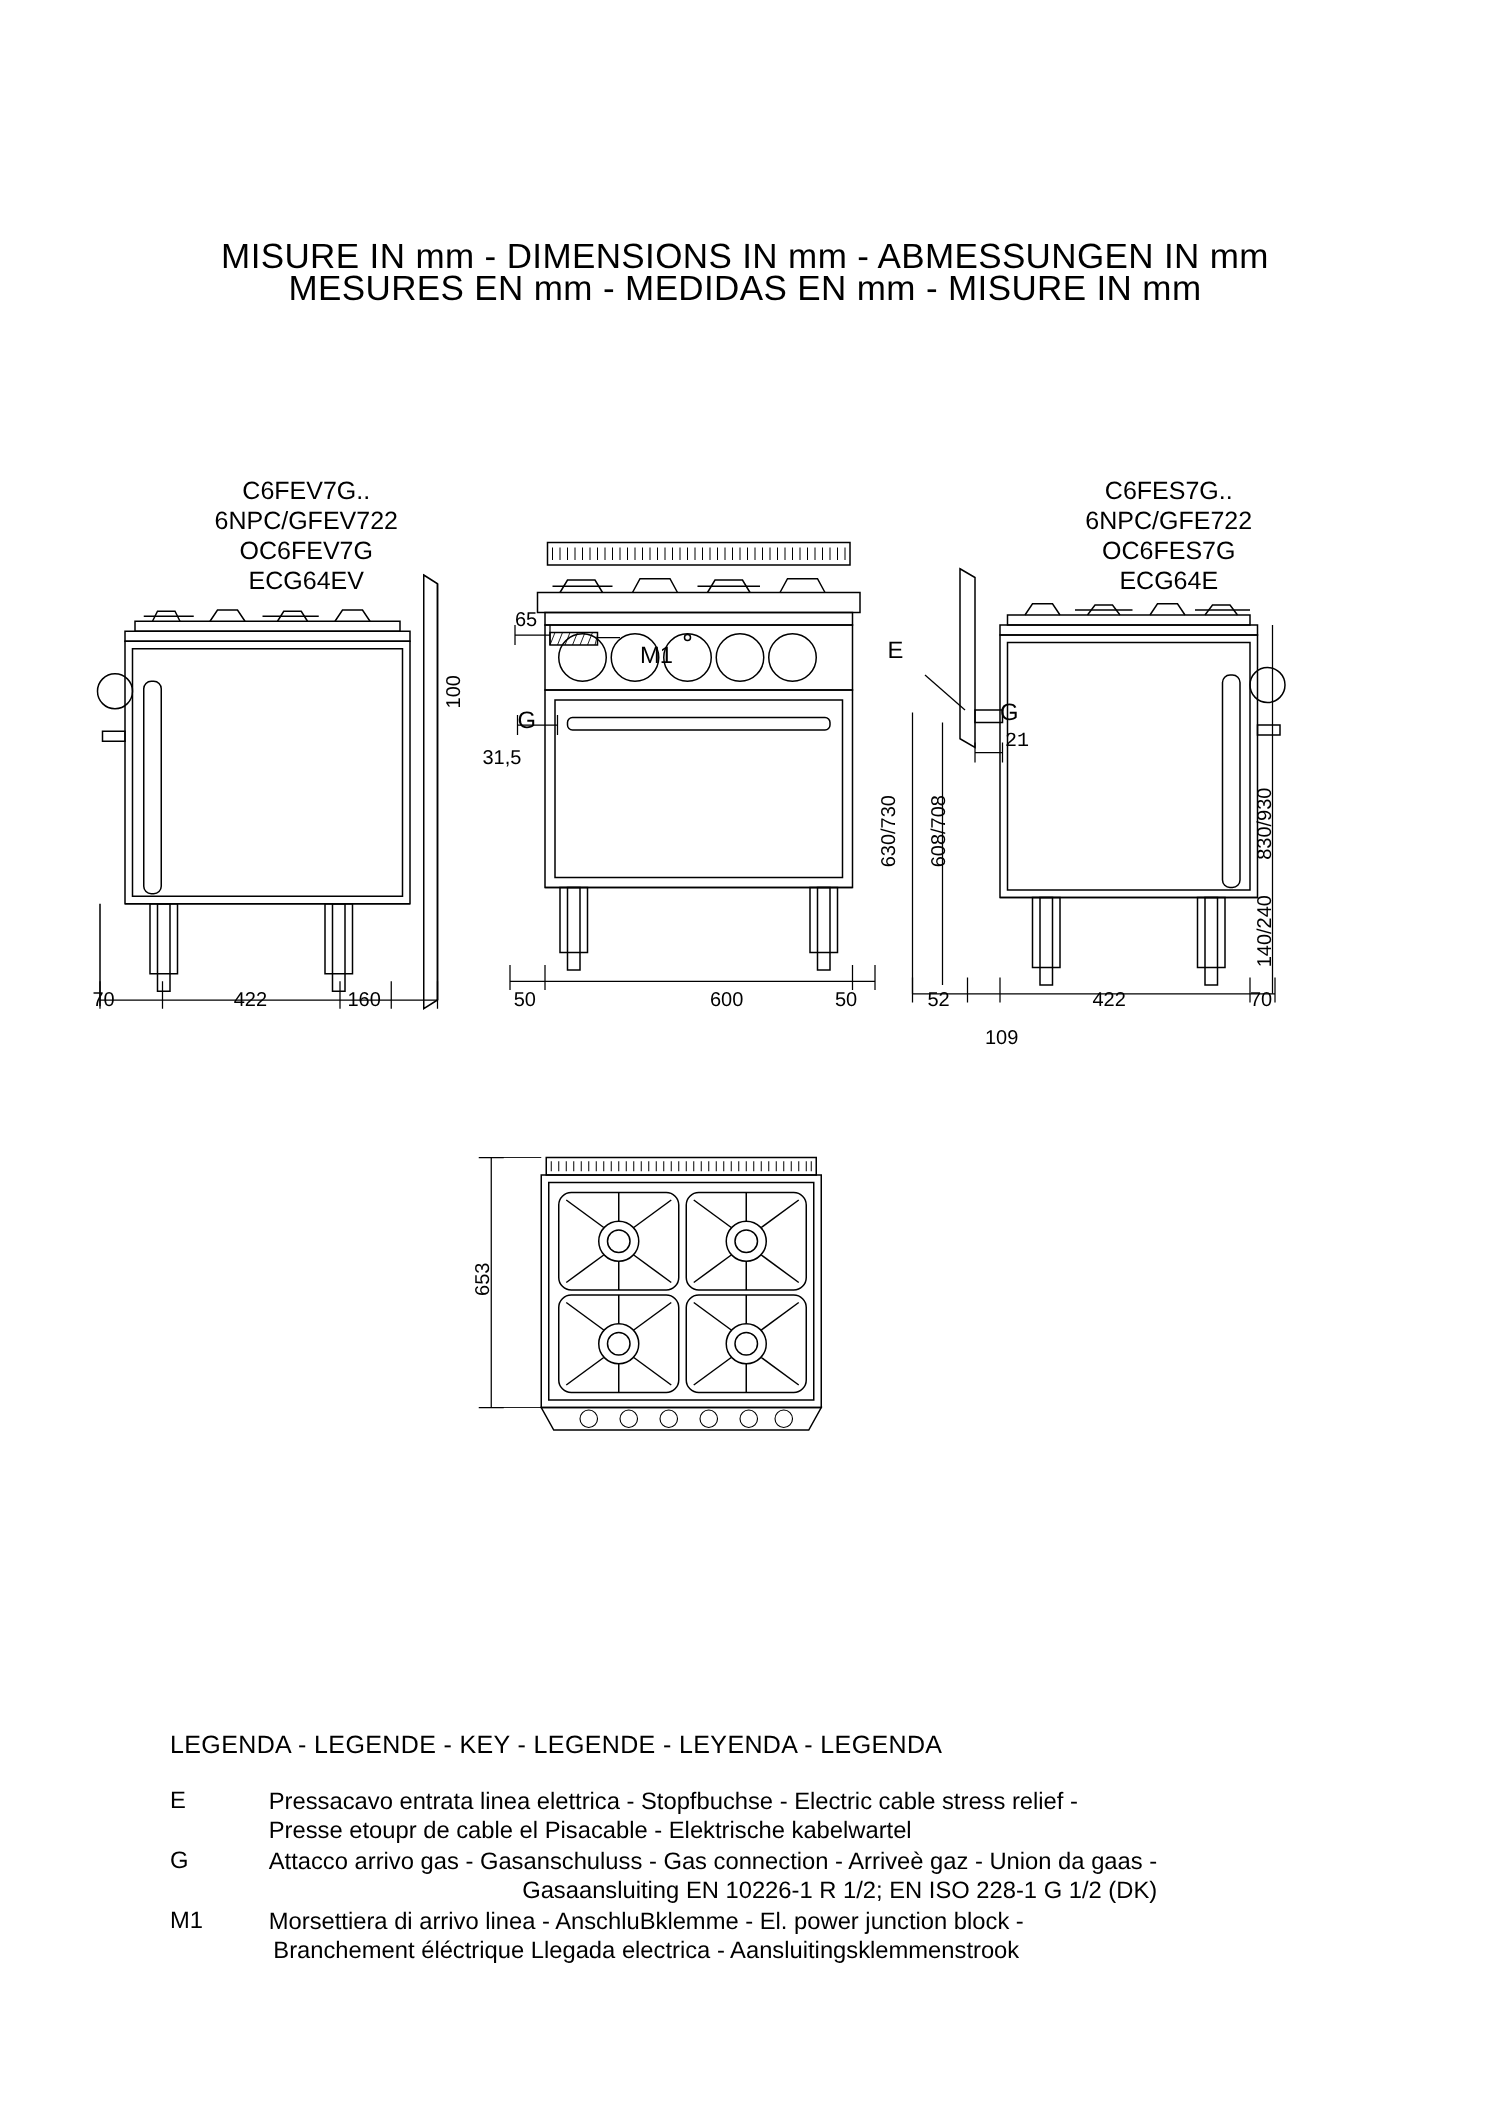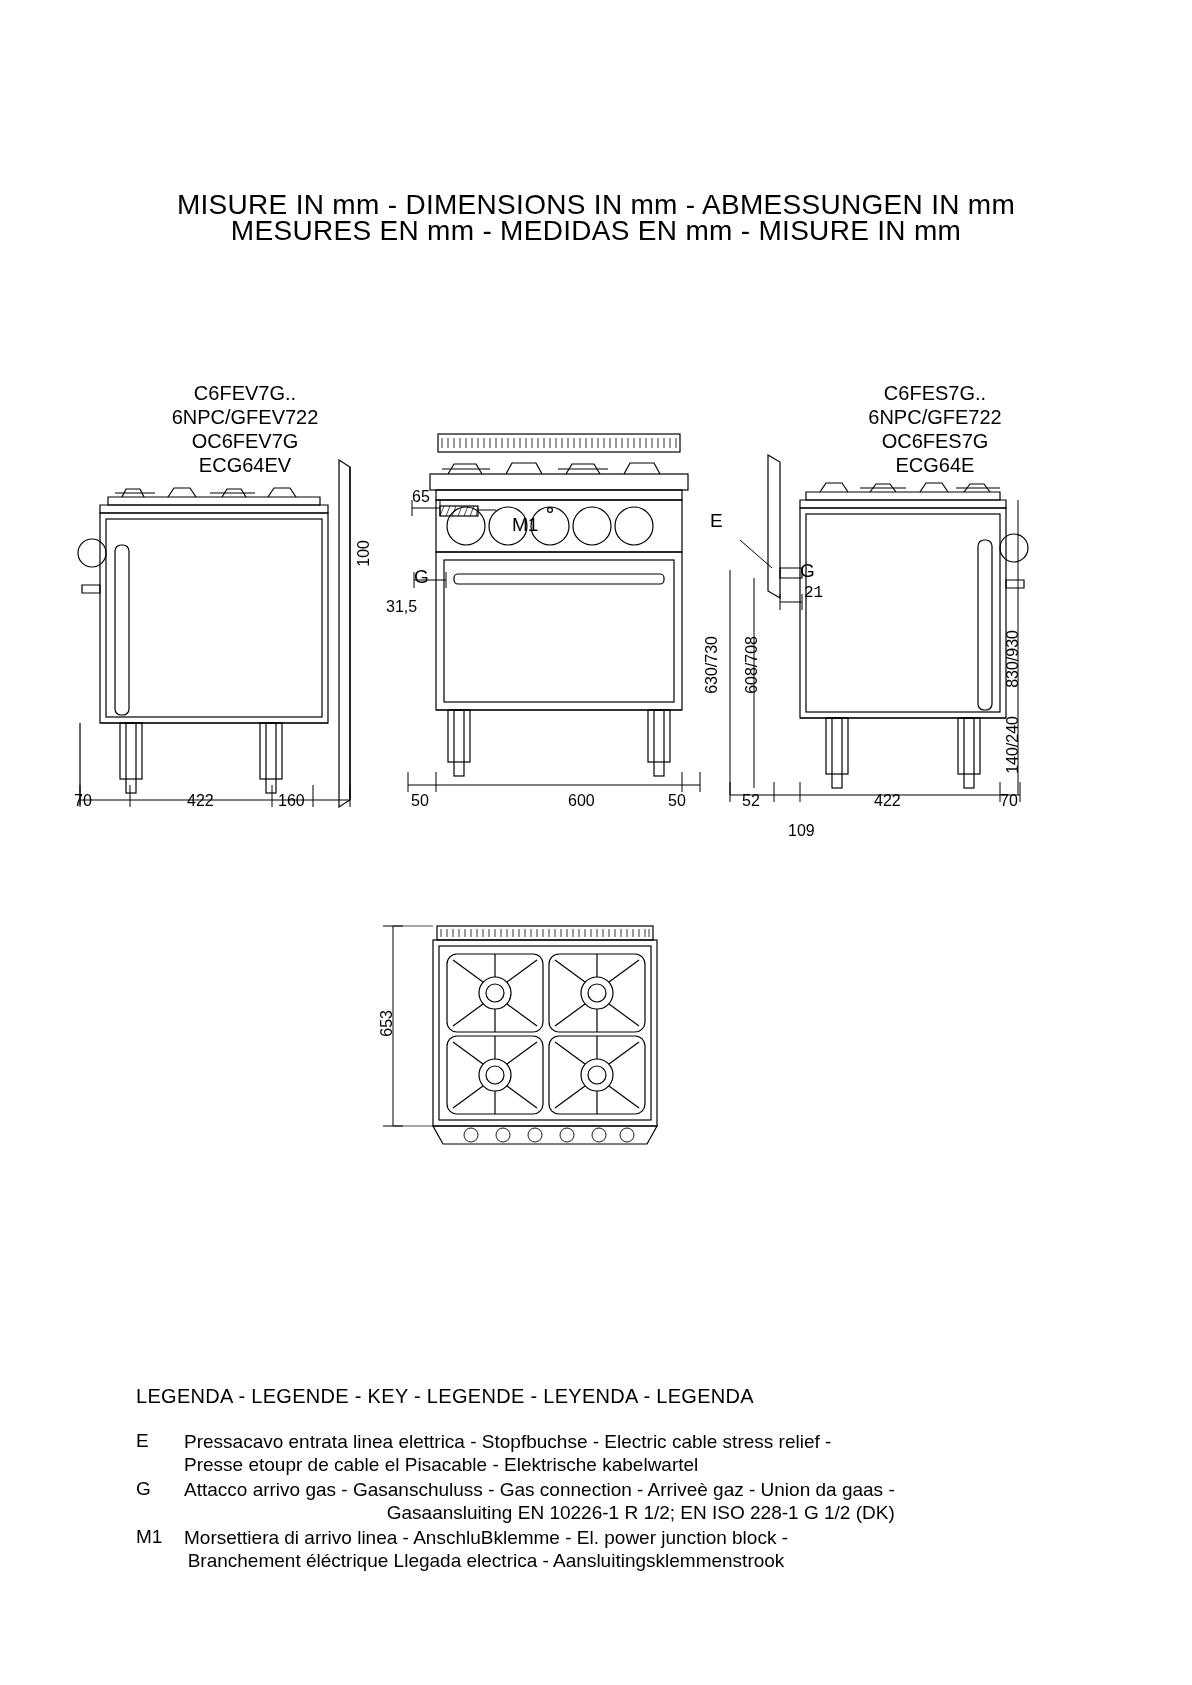--- a/index.html
+++ b/index.html
@@ -30,21 +30,21 @@
     font-family:"Liberation Sans", sans-serif;
   }
   .vert{
     writing-mode:vertical-rl;
     transform:rotate(180deg);
     font-size:16px;
   }
   .lbl{font-size:19px;}
   .legend-title{font-size:20px;letter-spacing:.3px;}
   .legend-key{font-size:19px;}
-  .legend-txt{font-size:19px;line-height:23px;}
+  .legend-txt{font-size:19px;line-height:23px;margin-left:31px;}
   svg{display:block;}
   .ln{stroke:#000;fill:none;}
 </style>
 </head>
 <body>
 
 <div class="abs ttl" style="top:192px;left:0;">
   <div>MISURE IN mm - DIMENSIONS IN mm - ABMESSUNGEN IN mm</div>
   <div>MESURES EN mm - MEDIDAS EN mm - MISURE IN mm</div>
 </div>

